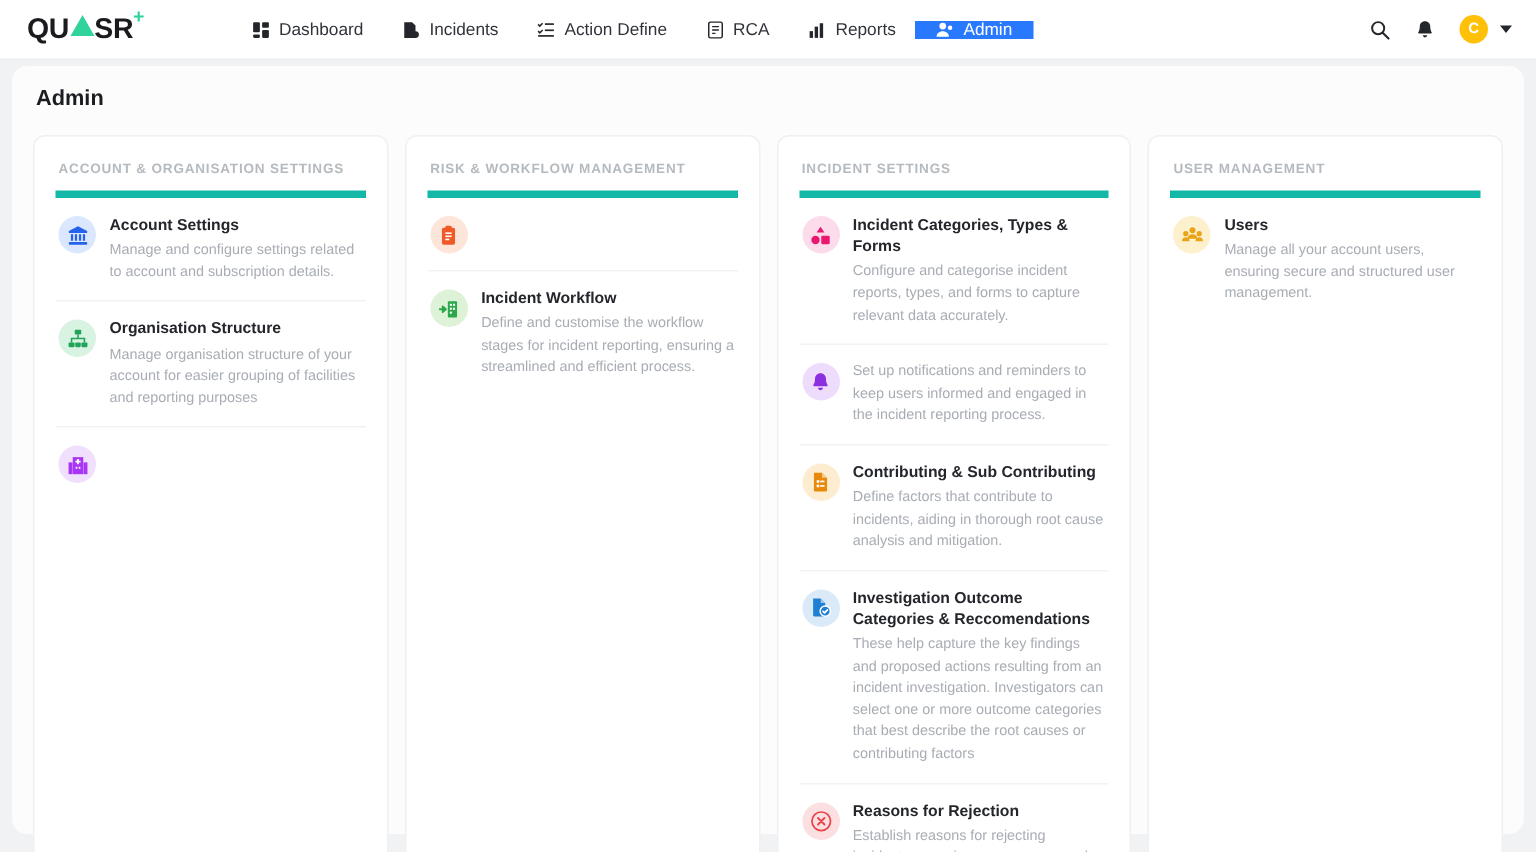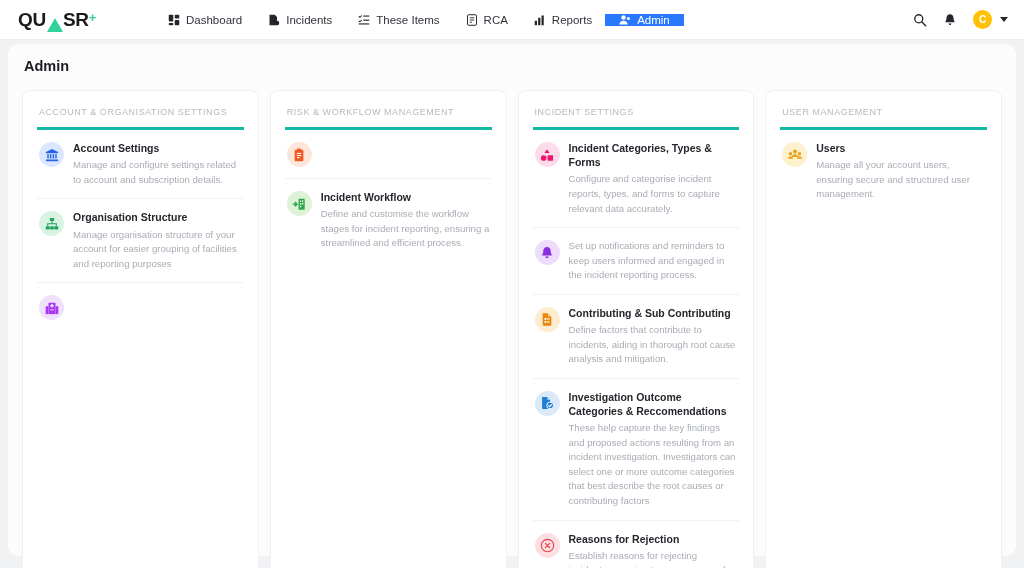--- a/index.html
+++ b/index.html
@@ -19,21 +19,21 @@
     align-items: stretch;
     border-bottom: 1px solid #eceef0;
   }
   .logo-wrap {
     display: flex; align-items: center;
     padding-left: 18px; padding-right: 10px;
     width: 155px;
   }
   .logo {
     font-size: 19px; font-weight: 700; letter-spacing: -0.3px;
-    color: #1b1b1f; display: flex; align-items: flex-end; position: relative;
+    color: #1b1b1f; display: flex; align-items: flex-start; position: relative;
     font-family: "Liberation Sans", sans-serif;
   }
   .logo .tri {
     display: inline-block;
     width: 0; height: 0;
     border-left: 8px solid transparent;
     border-right: 8px solid transparent;
     border-bottom: 14px solid #2fd39b;
     margin: 0 0px 0 1px;
     position: relative; top: 1px;
@@ -98,24 +98,24 @@
   .card {
     background: #ffffff;
     border: 1px solid #eef0f3;
     border-radius: 8px;
     width: 241px;
     min-height: 439px;
     padding: 14px 14px 10px 14px;
   }
   .card-title {
     font-size: 9px; letter-spacing: 0.55px;
-    color: #b5babf; font-weight: 400;
+    color: #b5babf; font-weight: 700;
     text-transform: uppercase;
     padding: 2px 2px 10px 2px;
-    border-bottom: 3px solid #14b8a6;
+    border-bottom: 5px solid #14b8a6;
   }
 
   .item {
     display: flex; gap: 9px;
     padding: 11px 2px 11px 2px;
     border-bottom: 1px solid #f0f2f4;
     cursor: pointer;
   }
   .item:last-child { border-bottom: none; }
 
@@ -175,21 +175,21 @@
     <div class="nav-item">
       <span class="ico">
         <svg width="12" height="12" viewBox="0 0 16 16">
             <path d="M1 3l1.5 1.5L5 2" stroke="#23262b" stroke-width="1.4" fill="none"></path>
             <path d="M1 9l1.5 1.5L5 8" stroke="#23262b" stroke-width="1.4" fill="none"></path>
             <rect x="7" y="2" width="8" height="1.5" fill="#23262b"></rect>
             <rect x="7" y="7.5" width="8" height="1.5" fill="#23262b"></rect>
             <rect x="1" y="12.5" width="14" height="1.5" fill="#23262b"></rect>
           </svg>
       </span>
-      <span>These Items</span>
+      <span>Action Define</span>
     </div>
 
     <div class="nav-item">
       <span class="ico">
         <svg width="12" height="12" viewBox="0 0 16 16">
             <rect x="2" y="1" width="12" height="14" rx="1.5" stroke="#23262b" stroke-width="1.3" fill="none"></rect>
             <path d="M5 5h6M5 8h6M5 11h3" stroke="#23262b" stroke-width="1.2"></path>
           </svg>
       </span>
       <span>RCA</span>

